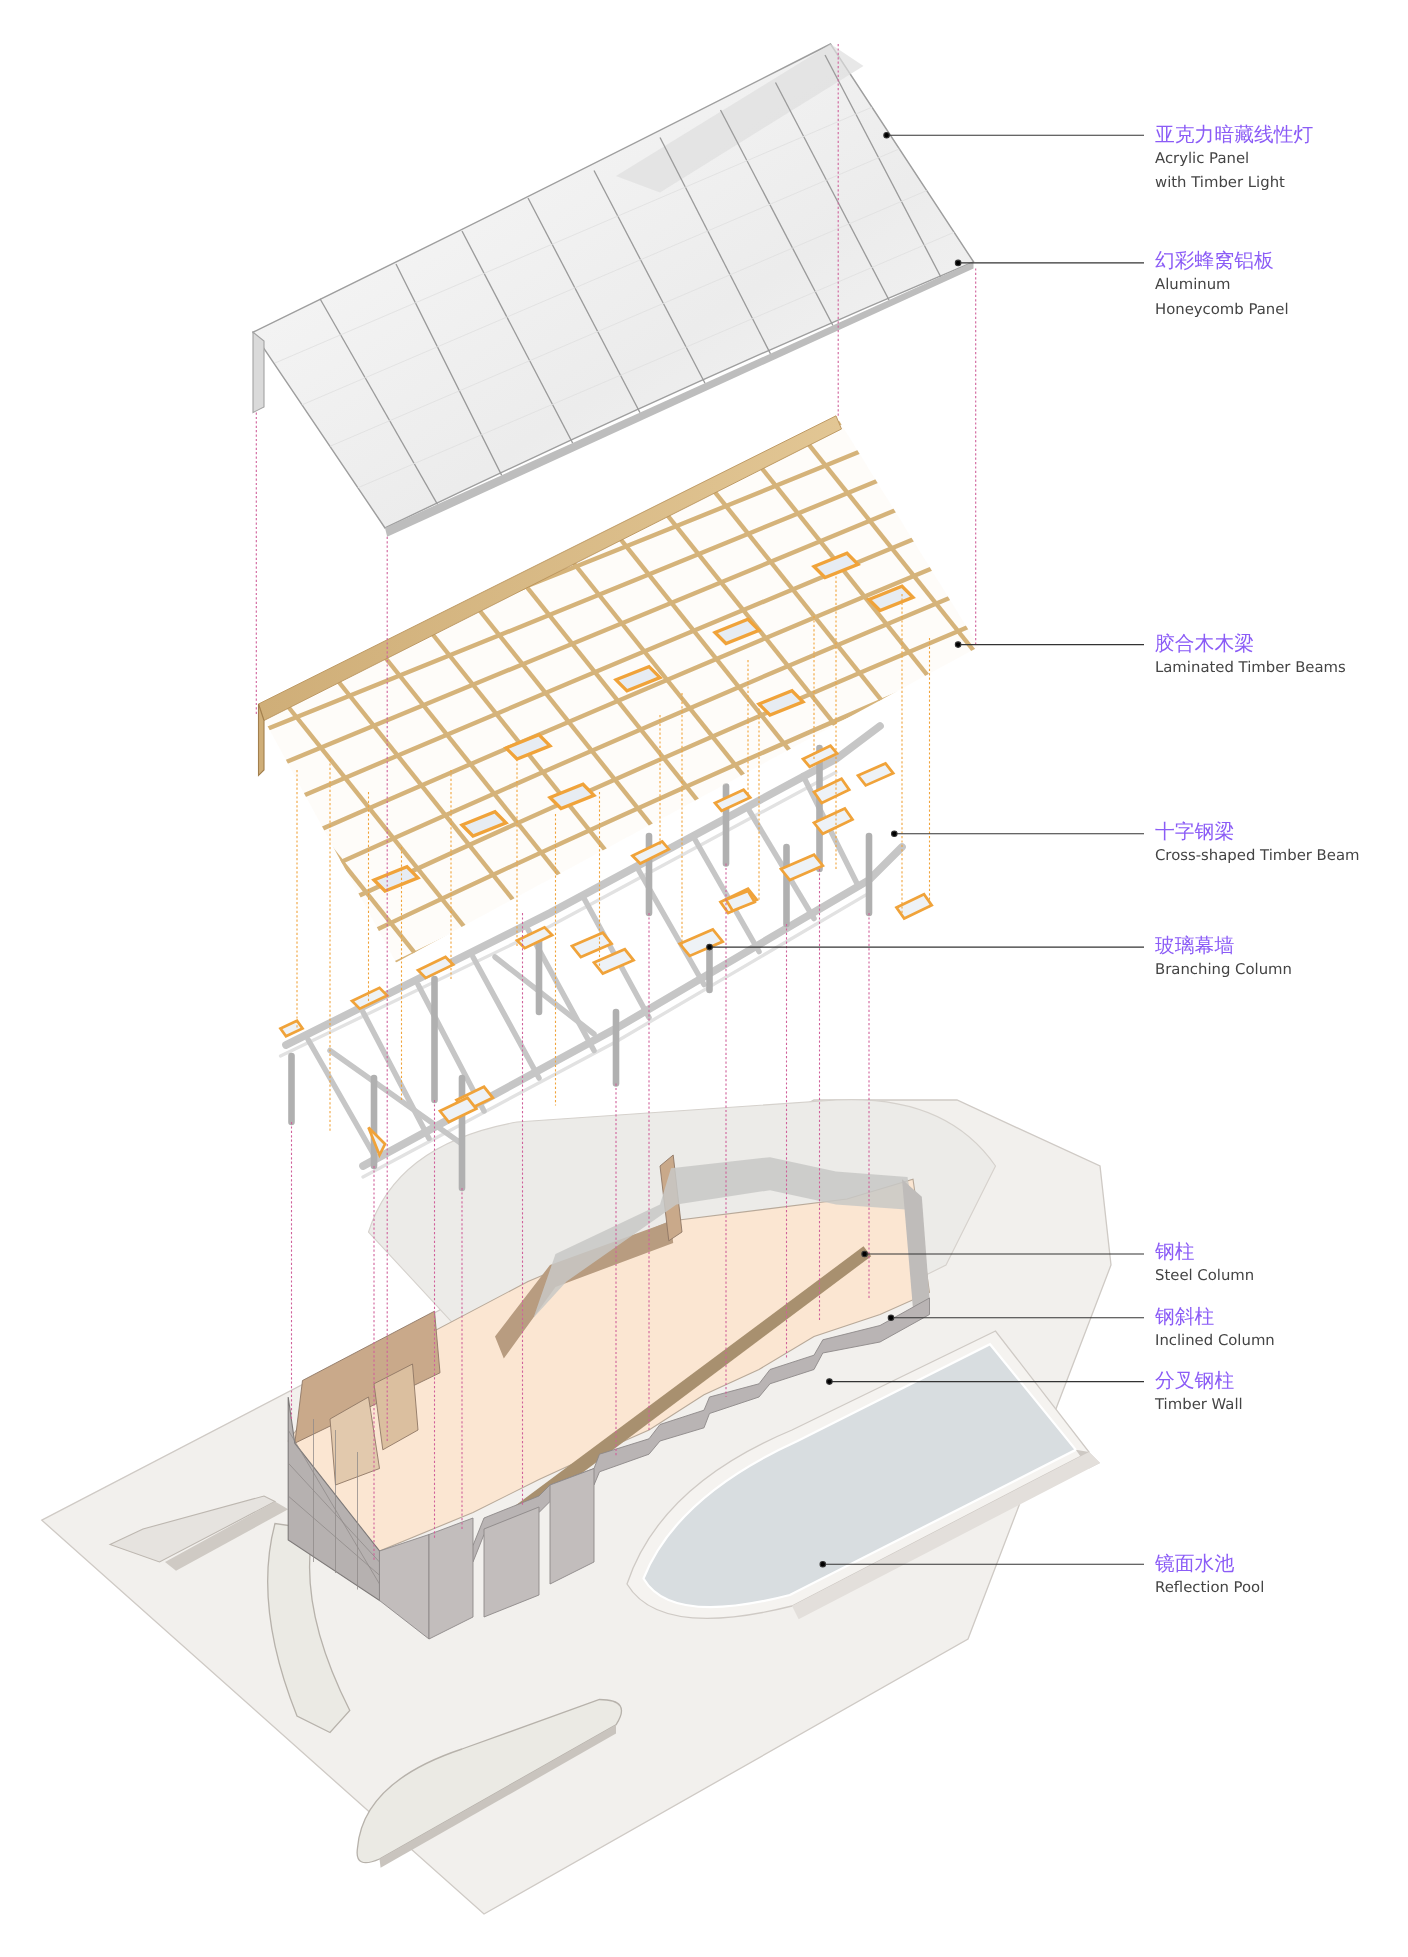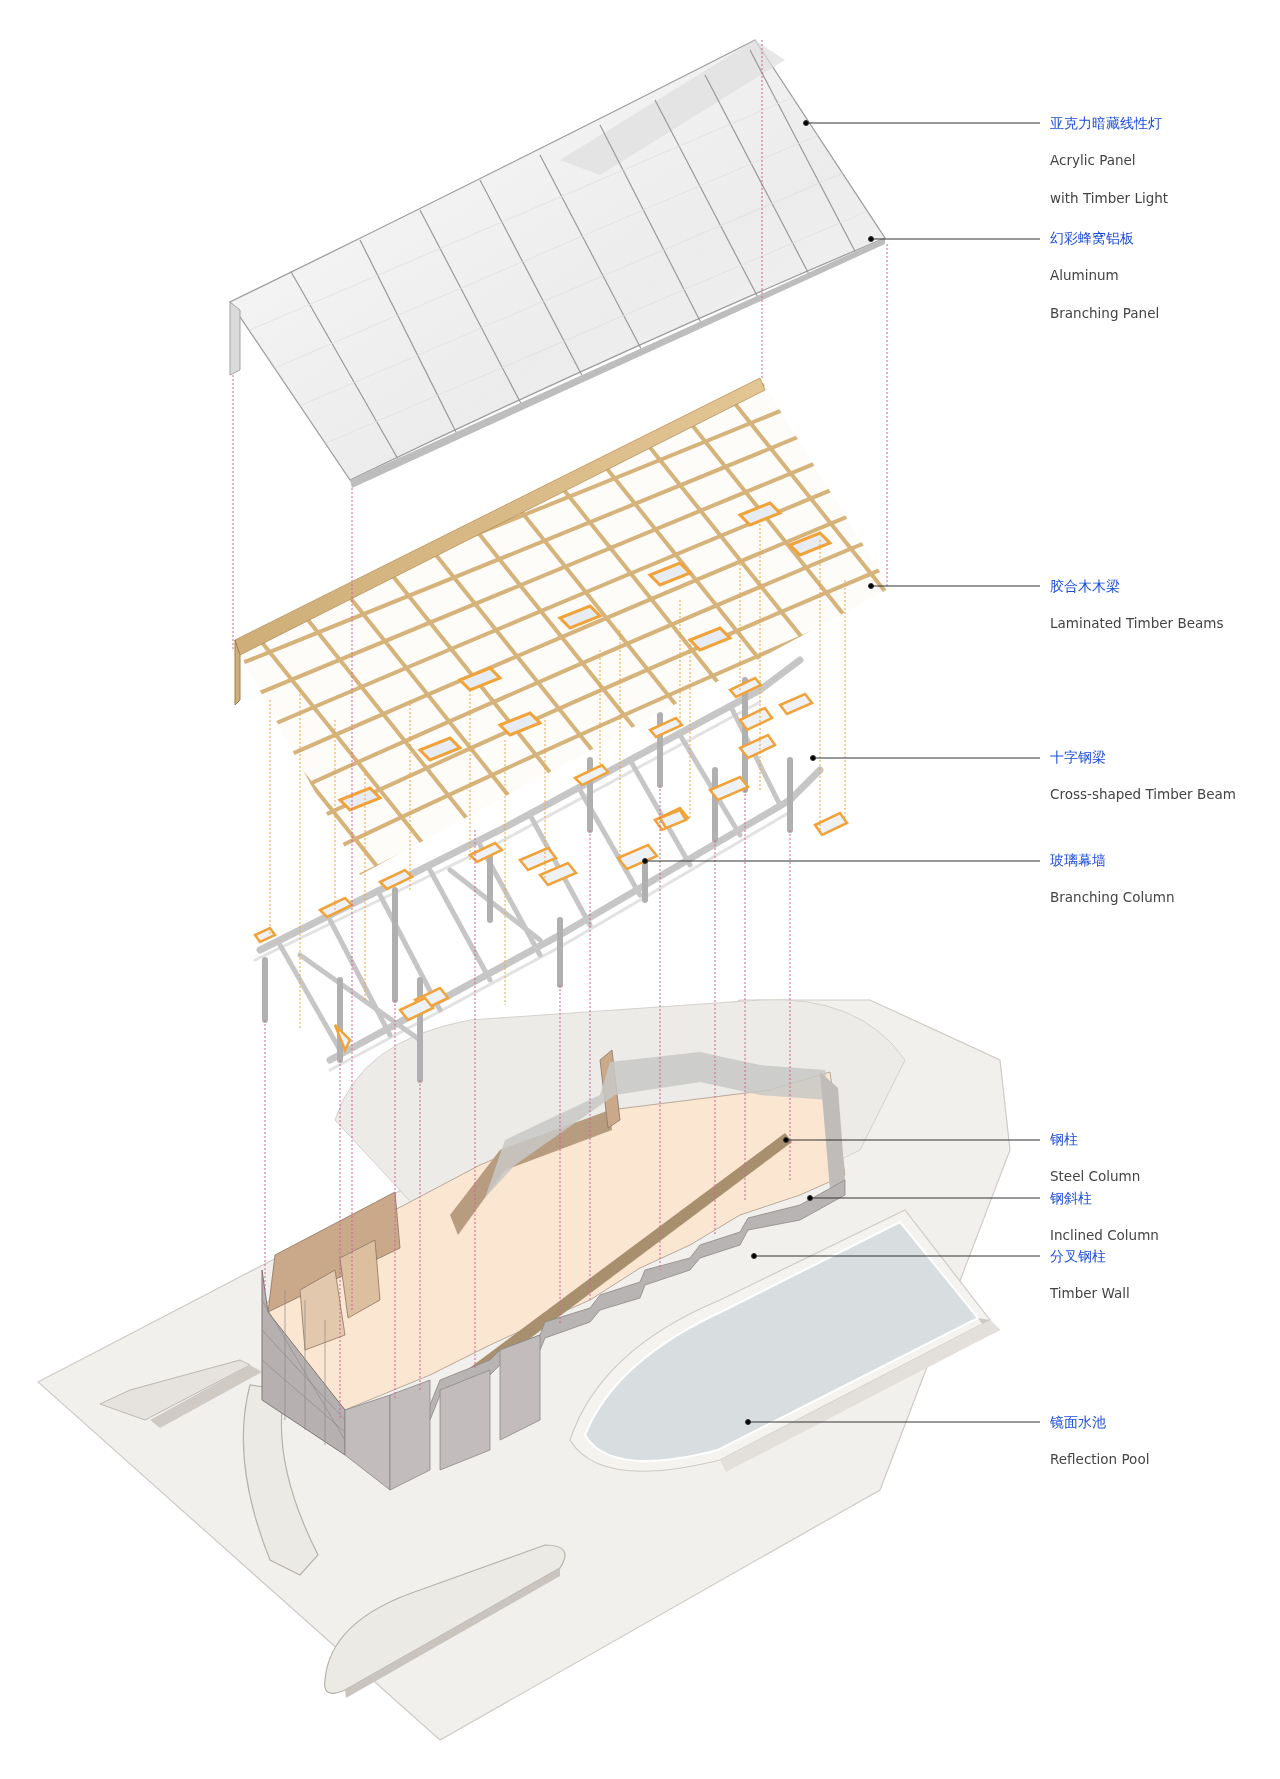--- a/index.html
+++ b/index.html
@@ -1,21 +1,21 @@
 <!DOCTYPE html>
 <html><head>
 <meta charset="utf-8">
 <style>
   html, body { margin: 0; padding: 0; background: #ffffff; }
   body { width: 1280px; height: 1779px; position: relative; overflow: hidden;
          font-family: "DejaVu Sans", "Liberation Sans", sans-serif; }
   #canvas { position: absolute; left: 0; top: 0; width: 1280px; height: 1779px; }
   .label { position: absolute; left: 1050px; color: #3a3a3a; }
-  .label .zh { font-size: 14px; line-height: 20px; color: #1d4ed8; }
-  .label .en { font-size: 13.5px; line-height: 22px; color: #444; margin-top: 16px; }
+  .label .zh { font-size: 18px; line-height: 20px; color: #8b5cf6; }
+  .label .en { font-size: 13.5px; line-height: 22px; color: #444; }
 </style>
 </head>
 <body>
 
 <svg id="canvas" viewBox="0 0 1280 1779" xmlns="http://www.w3.org/2000/svg">
   <defs>
     <linearGradient id="roofGrad" x1="0" y1="0" x2="1" y2="1">
       <stop offset="0" stop-color="#fafafa"></stop>
       <stop offset="0.6" stop-color="#ececec"></stop>
       <stop offset="1" stop-color="#f6f6f6"></stop>
@@ -285,21 +285,21 @@
 </svg>
 
 <div class="label" style="top:113px">
   <div class="zh">亚克力暗藏线性灯</div>
   <div class="en">Acrylic Panel</div>
   <div class="en">with Timber Light</div>
 </div>
 <div class="label" style="top:228px">
   <div class="zh">幻彩蜂窝铝板</div>
   <div class="en">Aluminum</div>
-  <div class="en">Branching Panel</div>
+  <div class="en">Honeycomb Panel</div>
 </div>
 <div class="label" style="top:576px">
   <div class="zh">胶合木木梁</div>
   <div class="en">Laminated Timber Beams</div>
 </div>
 <div class="label" style="top:747px">
   <div class="zh">十字钢梁</div>
   <div class="en">Cross-shaped Timber Beam</div>
 </div>
 <div class="label" style="top:850px">

